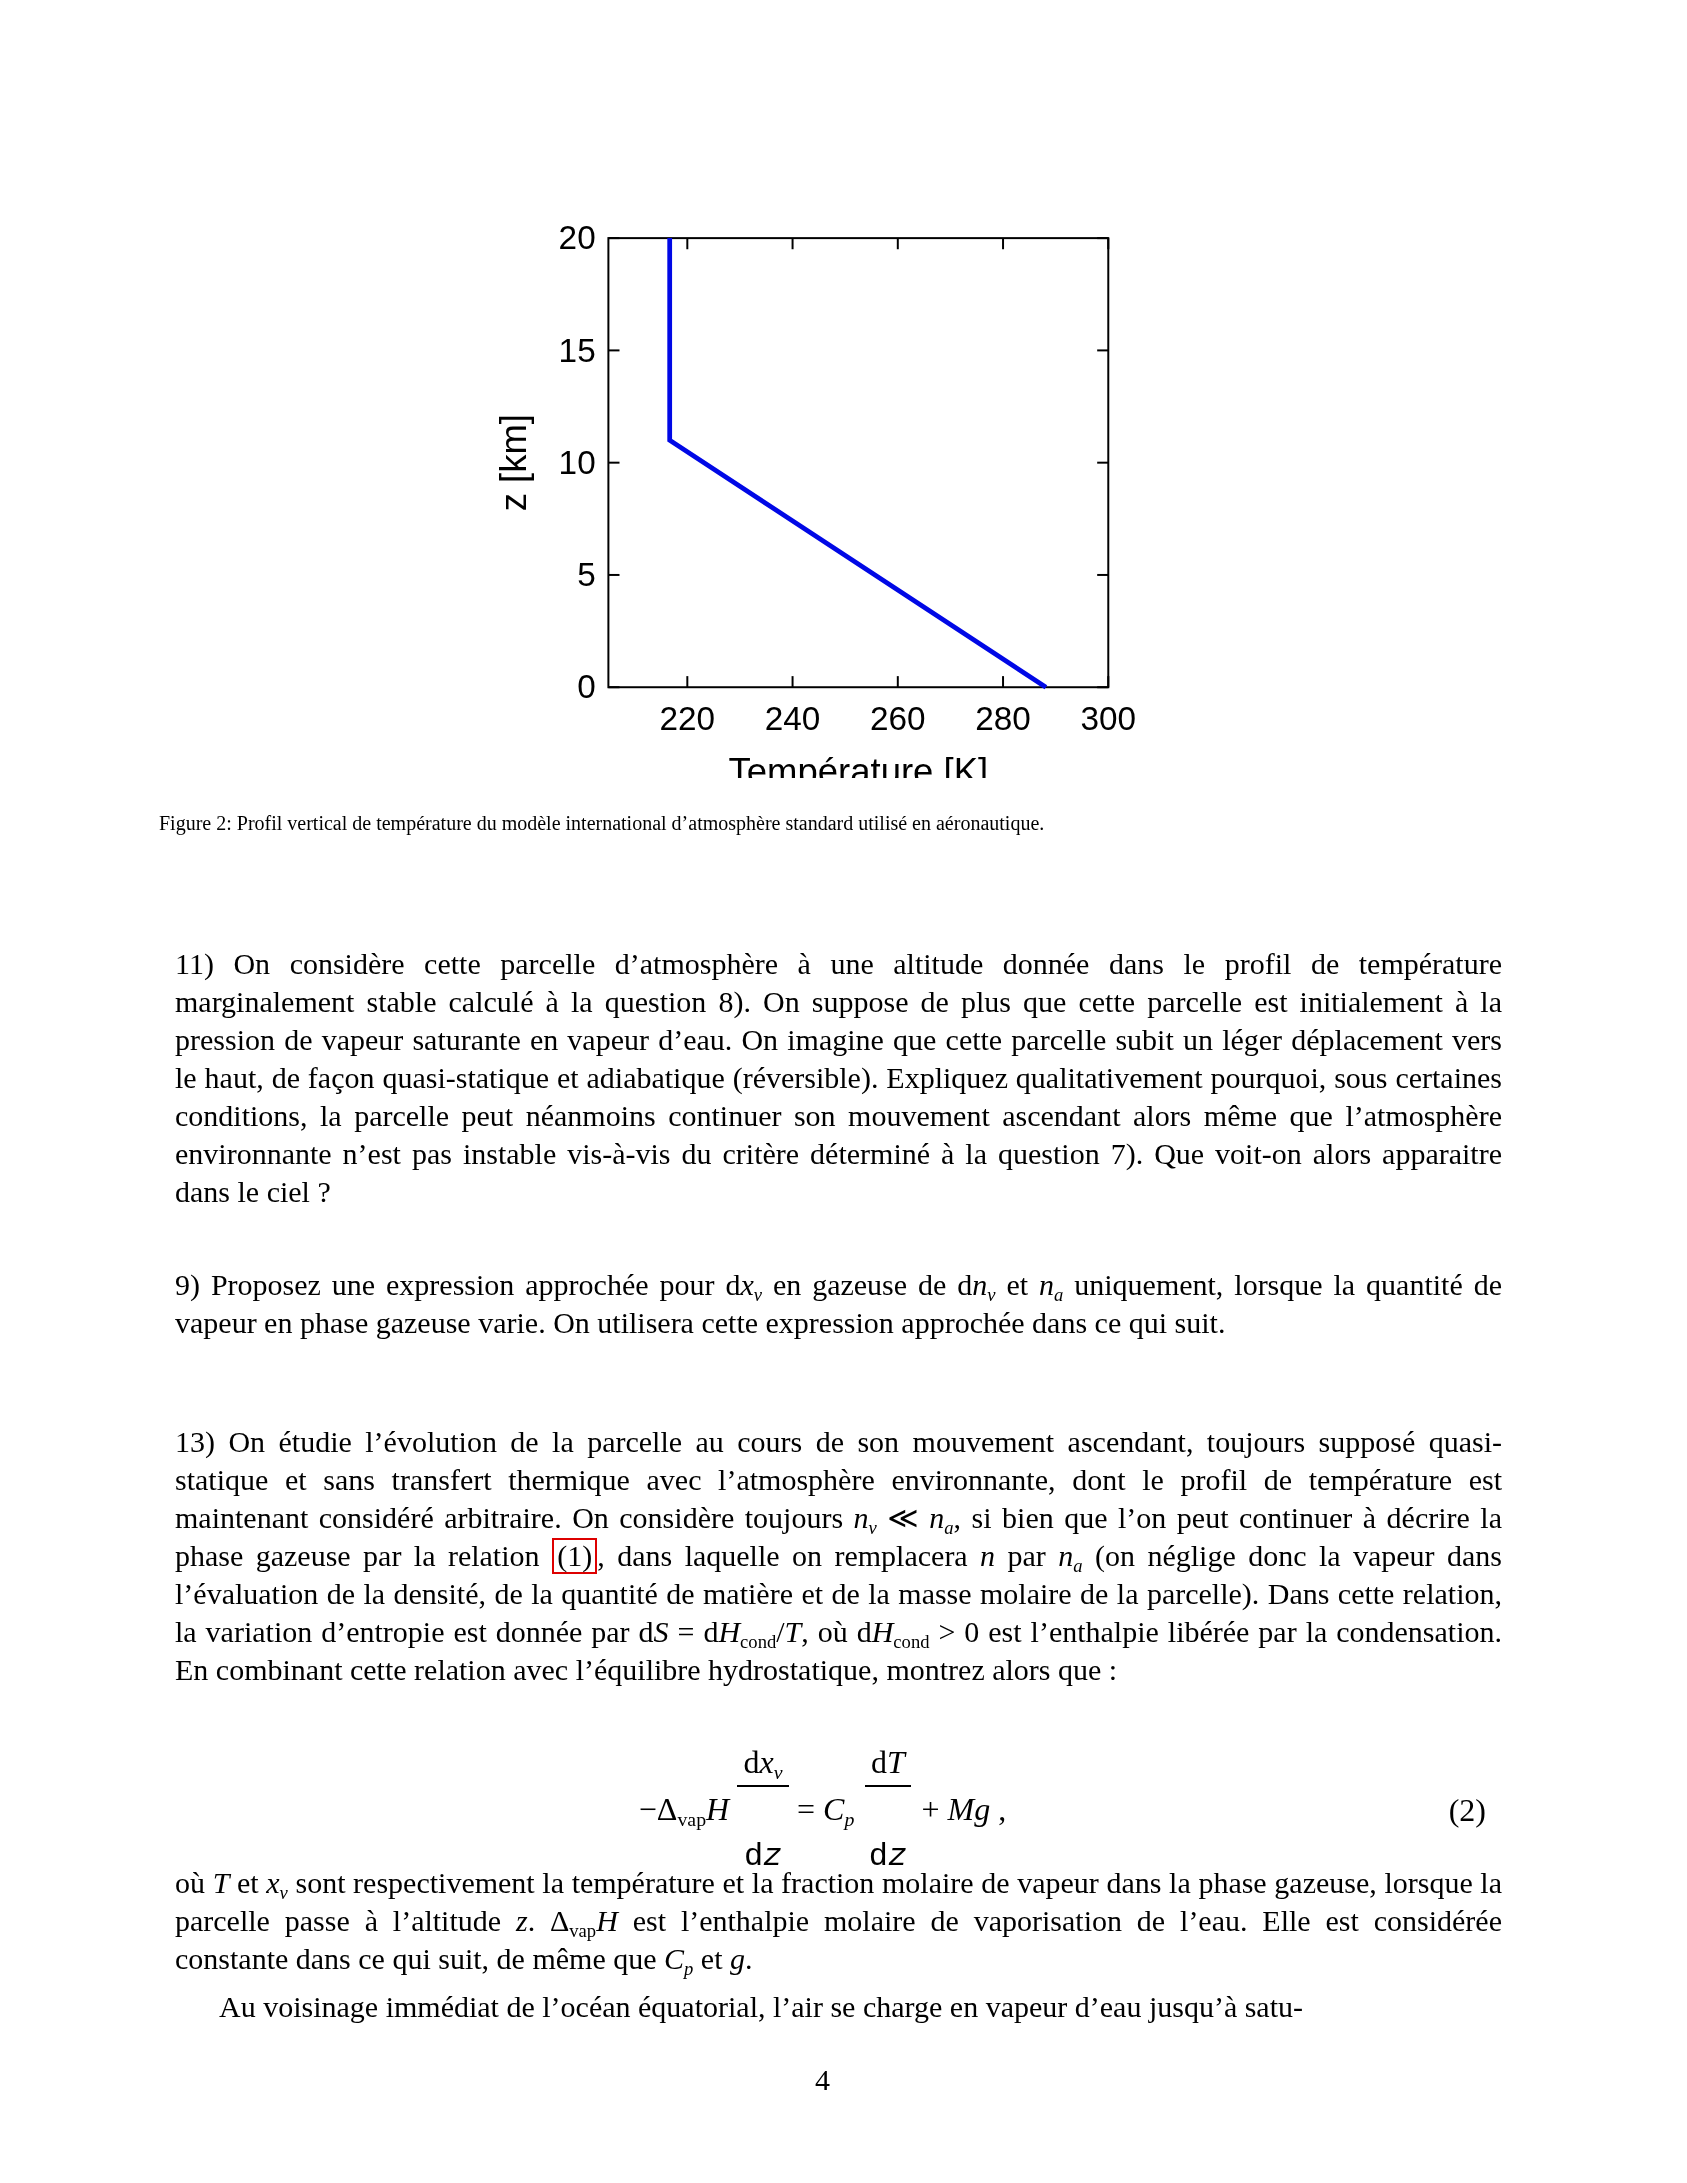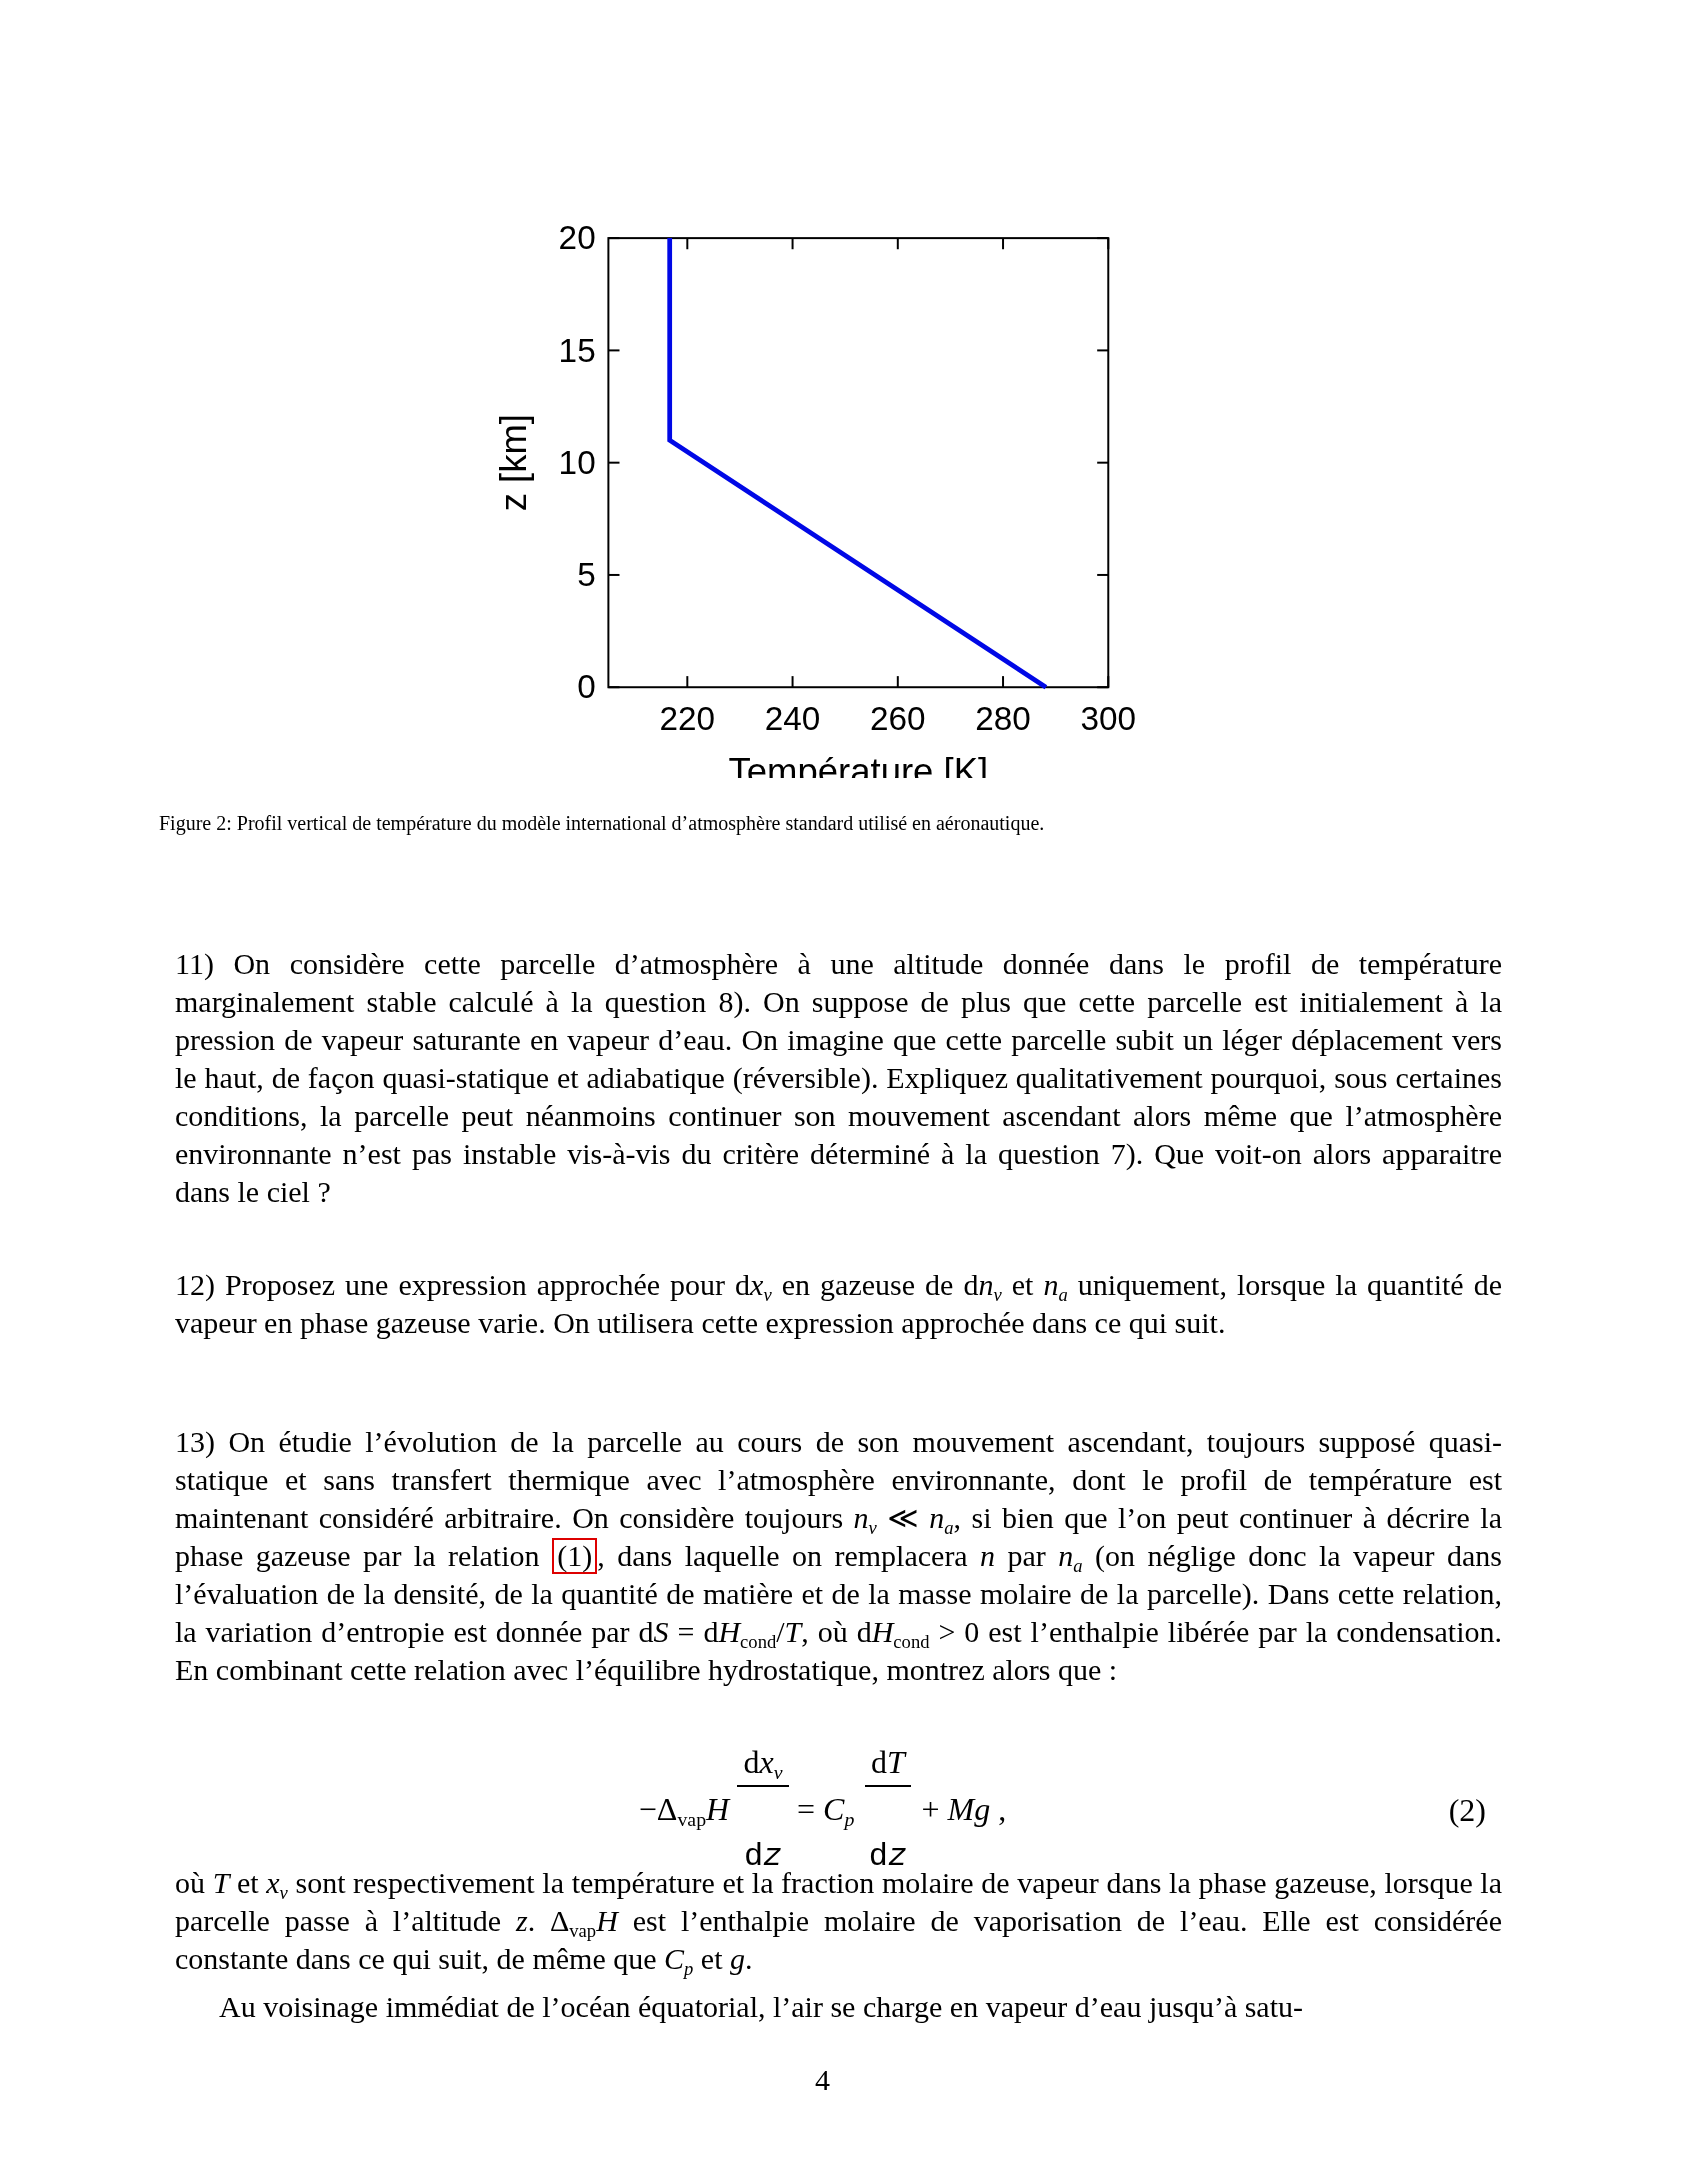--- a/index.html
+++ b/index.html
@@ -74,21 +74,21 @@
       <polyline points="767.4157894736841,596 293.25789473684216,284.7 293.25789473684216,30" fill="none" stroke="#0008e6" stroke-width="6" stroke-linejoin="miter"></polyline>
       <text x="531" y="718" text-anchor="middle" font-family="&quot;Liberation Sans&quot;,&quot;DejaVu Sans&quot;,sans-serif" font-size="46" fill="#000000">Température [K]</text>
       <text transform="translate(112,313) rotate(-90)" text-anchor="middle" font-family="&quot;Liberation Sans&quot;,&quot;DejaVu Sans&quot;,sans-serif" font-size="46" fill="#000000">z [km]</text>
     </svg>
 </div>
 
 <div class="caption" style="top:803px;">Figure 2: Profil vertical de température du modèle international d’atmosphère standard utilisé en aéronautique.</div>
 
 <div class="para" style="top:945px;"><span>11) On considère cette parcelle d’atmosphère à une altitude donnée dans le profil de température marginalement stable calculé à la question 8). On suppose de plus que cette parcelle est initialement à la pression de vapeur saturante en vapeur d’eau. On imagine que cette parcelle subit un léger déplacement vers le haut, de façon quasi-statique et adiabatique (réversible). Expliquez qualitativement pourquoi, sous certaines conditions, la parcelle peut néanmoins continuer son mouvement ascendant alors même que l’atmosphère environnante n’est pas instable vis-à-vis du critère déterminé à la question 7). Que voit-on alors apparaitre dans le ciel ?</span></div>
 
-<div class="para" style="top:1266px;"><span>12) Proposez une expression approchée pour d</span><i>x</i><sub><i>v</i></sub><span> en gazeuse de d</span><i>n</i><sub><i>v</i></sub><span> et </span><i>n</i><sub><i>a</i></sub><span> uniquement, lorsque la quantité de vapeur en phase gazeuse varie. On utilisera cette expression approchée dans ce qui suit.</span></div>
+<div class="para" style="top:1266px;"><span>9) Proposez une expression approchée pour d</span><i>x</i><sub><i>v</i></sub><span> en gazeuse de d</span><i>n</i><sub><i>v</i></sub><span> et </span><i>n</i><sub><i>a</i></sub><span> uniquement, lorsque la quantité de vapeur en phase gazeuse varie. On utilisera cette expression approchée dans ce qui suit.</span></div>
 
 <div class="para" style="top:1423px;"><span>13) On étudie l’évolution de la parcelle au cours de son mouvement ascendant, toujours supposé quasi-statique et sans transfert thermique avec l’atmosphère environnante, dont le profil de température est maintenant considéré arbitraire. On considère toujours </span><i>n</i><sub><i>v</i></sub><span> ≪ </span><i>n</i><sub><i>a</i></sub><span>, si bien que l’on peut continuer à décrire la phase gazeuse par la relation </span><span class="eqref">(1)</span><span>, dans laquelle on remplacera </span><i>n</i><span> par </span><i>n</i><sub><i>a</i></sub><span> (on néglige donc la vapeur dans l’évaluation de la densité, de la quantité de matière et de la masse molaire de la parcelle). Dans cette relation, la variation d’entropie est donnée par d</span><i>S</i><span> = d</span><i>H</i><sub>cond</sub><span>/</span><i>T</i><span>, où d</span><i>H</i><sub>cond</sub><span> &gt; 0 est l’enthalpie libérée par la condensation. En combinant cette relation avec l’équilibre hydrostatique, montrez alors que :</span></div>
 
 <div class="equation">
   <span class="eq-row">
     <span><span>−Δ</span><sub>vap</sub><i>H</i></span>
     <span class="frac">
       <span class="num"><span>d</span><i>x</i><sub><i>v</i></sub></span>
       <span class="den"><span>d</span><i>z</i></span>
     </span>

